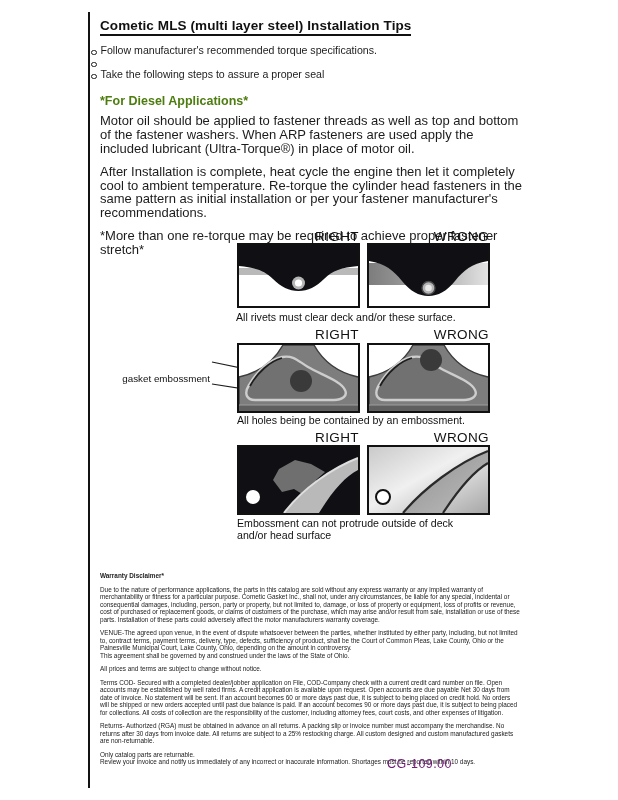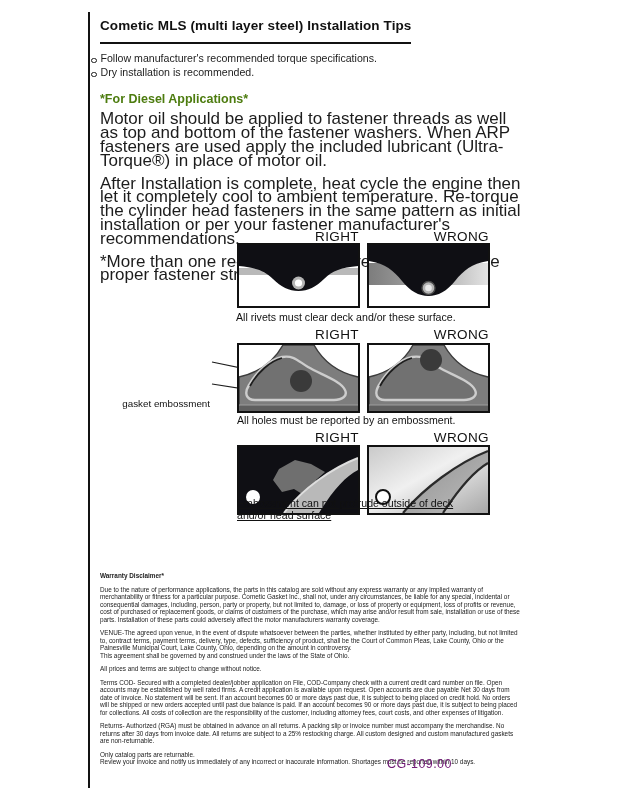--- a/index.html
+++ b/index.html
@@ -5,35 +5,35 @@
   html,body { margin:0; padding:0; background:#ffffff; }
   #page {
     position:relative; width:618px; height:800px; background:#fff;
     font-family:"Liberation Sans", sans-serif; color:#1c1c1c; overflow:hidden;
   }
   .vrule { position:absolute; left:88px; top:12px; width:1.5px; height:776px; background:#131313; }
 
   .content { position:absolute; left:100px; top:16px; width:424px; }
   .title {
     display:inline-block; font-size:13.5px; font-weight:bold; color:#111;
-    border-bottom:2px solid #111; padding-bottom:9px; margin-bottom:7px; letter-spacing:0.1px;
+    border-bottom:2px solid #111; padding-bottom:1px; margin-bottom:7px; letter-spacing:0.1px;
   }
   .bullets { font-size:10.6px; line-height:14.2px; }
   .brow { display:flex; align-items:center; }
   .omark {
     flex:0 0 auto; width:3.5px; height:3.5px; border:1px solid #1c1c1c; border-radius:50%;
     margin:4.5px 4px 0 -9px;
   }
   .sub { margin-left:15px; }
   .fmark {
     flex:0 0 auto; width:4.5px; height:4.5px; background:#1c1c1c; border-radius:50%;
     margin:4.5px 4px 0 0;
   }
   .h2 { font-size:12.5px; font-weight:bold; color:#4d7c0f; margin:13px 0 6px 0; }
-  .para { font-size:17px; line-height:13.8px; margin:0 0 9px 0; }
+  .para { font-size:13px; line-height:13.8px; margin:0 0 9px 0; }
 
   .dlabel { position:absolute; width:123px; text-align:right; font-size:13.5px; color:#111; letter-spacing:0.4px; }
   .panel  { position:absolute; width:123px; }
   .caption { position:absolute; font-size:10.6px; line-height:11.5px; color:#111; }
   .callout { position:absolute; font-size:9.8px; line-height:9.6px; text-align:right; color:#111; }
   .leader  { position:absolute; }
   .legal { position:absolute; left:100px; top:572px; width:420px; font-size:6.4px; line-height:7.5px; color:#222; }
   .legal .lh { font-weight:bold; margin:0 0 6px 0; }
   .legal .lp { margin:0 0 6px 0; }
   .legal .lp0 { margin:0; }
@@ -48,21 +48,24 @@
   <div class="content">
     <span class="title">Cometic MLS (multi layer steel) Installation Tips</span>
 
     <div class="bullets">
       <div class="brow">
         <span class="omark"></span>
         <span>Follow manufacturer's recommended torque specifications.</span>
       </div>
       <div class="brow">
         <span class="omark"></span>
-        <span>Dry installation is recommended.</span>
+      </div>
+      <div class="brow">
+        <span class="omark"></span>
+        <span>Take the following steps to assure a proper seal</span>
       </div>
     </div>
 
     <div class="h2">*For Diesel Applications*</div>
     <p class="para">Motor oil should be applied to fastener threads as well as top and bottom of the fastener washers. When ARP fasteners are used apply the included lubricant (Ultra-Torque®) in place of motor oil.</p>
     <p class="para">After Installation is complete, heat cycle the engine then let it completely cool to ambient temperature. Re-torque the cylinder head fasteners in the same pattern as initial installation or per your fastener manufacturer's recommendations.</p>
     <p class="para">*More than one re-torque may be required to achieve proper fastener stretch*</p>
   </div>
 
   <div class="dlabel" style="left:236px; top:229px;">RIGHT</div>
@@ -93,21 +96,21 @@
       <circle cx="61.5" cy="45" r="6.5" fill="#b5b5b5" stroke="#4a4a4a" stroke-width="1.4"></circle>
       <circle cx="61.5" cy="45" r="3.3" fill="#e9e9e9"></circle>
       <rect x="1" y="1" width="121" height="63" fill="none" stroke="#111" stroke-width="2"></rect>
     </svg>
   </div>
   <div class="caption" style="left:236px; top:312px;">All rivets must clear deck and/or these surface.</div>
 
   <div class="dlabel" style="left:236px; top:327px;">RIGHT</div>
   <div class="dlabel" style="left:366px; top:327px;">WRONG</div>
 
-  <div class="callout" style="left:100px; top:399px; width:110px;">
+  <div class="callout" style="left:100px; top:374px; width:110px;">
     <div>gasket embossment</div>
   </div>
   <svg class="leader" style="left:210px; top:355px;" width="92" height="42" viewBox="0 0 92 42">
     <line x1="2" y1="7" x2="80" y2="23" stroke="#1c1c1c" stroke-width="1.2"></line>
     <line x1="2" y1="29" x2="53" y2="37" stroke="#1c1c1c" stroke-width="1.2"></line>
   </svg>
 
   <div class="panel" style="left:237px; top:343px; height:70px;">
     <svg width="123" height="70" viewBox="0 0 123 70">
       <rect x="1" y="1" width="121" height="68" fill="#ffffff" stroke="#111" stroke-width="2"></rect>
@@ -127,21 +130,21 @@
       <path d="M2,68 V34 C20,30 36,20 46,2 L77,2 C87,20 103,30 121,34 V68 Z" fill="#7d7d7d"></path>
       <path d="M2,68 V34 C20,30 36,20 46,2 L77,2 C87,20 103,30 121,34" fill="none" stroke="#3c3c3c" stroke-width="1.5"></path>
       <path d="M18,57 C9,57 7,50 12,42 C20,28 34,16 45,14 C57,12 61,18 71,24 C85,32 104,38 108,47 C111,53 105,57 97,57 Z" fill="#717171" stroke="#cdcdcd" stroke-width="2.4"></path>
       <path d="M45,15 C33,18 20,30 13,43" stroke="#1d1d1d" stroke-width="1.8" fill="none"></path>
       <circle cx="64" cy="17" r="11" fill="#3a3a3a"></circle>
       <rect x="2" y="62" width="119" height="6" fill="#5f5f5f"></rect>
       <line x1="2" y1="62" x2="121" y2="62" stroke="#9e9e9e" stroke-width="1"></line>
       <rect x="1" y="1" width="121" height="68" fill="none" stroke="#111" stroke-width="2"></rect>
     </svg>
   </div>
-  <div class="caption" style="left:237px; top:415px; width:252px;">All holes must be reported by an embossment.</div>
+  <div class="caption" style="left:237px; top:415px; width:252px;">All holes being be contained by an embossment.</div>
 
   <div class="dlabel" style="left:236px; top:430px;">RIGHT</div>
   <div class="dlabel" style="left:366px; top:430px;">WRONG</div>
 
   <div class="panel" style="left:237px; top:445px; height:70px;">
     <svg width="123" height="70" viewBox="0 0 123 70">
       <rect x="1" y="1" width="121" height="68" fill="#0f0f14" stroke="#111" stroke-width="2"></rect>
       <polygon points="42,24 58,15 74,19 88,27 79,35 85,44 70,52 57,44 45,47 36,35" fill="#6f6f6f"></polygon>
       <path d="M121,13 C95,23 65,44 47,68 L82,68 C96,45 109,31 121,25 Z" fill="#b9b9b9"></path>
       <path d="M121,13 C95,23 65,44 47,68" stroke="#dedede" stroke-width="2" fill="none"></path>
@@ -163,21 +166,21 @@
         </linearGradient>
       </defs>
       <rect x="1" y="1" width="121" height="68" fill="url(#g2)" stroke="#111" stroke-width="2"></rect>
       <path d="M121,6 C90,18 56,44 36,68 L76,68 C93,42 109,25 121,18 Z" fill="url(#g3)"></path>
       <path d="M121,6 C90,18 56,44 36,68" stroke="#2a2a2a" stroke-width="2.2" fill="none"></path>
       <path d="M121,18 C109,25 93,42 76,68" stroke="#2a2a2a" stroke-width="2.2" fill="none"></path>
       <circle cx="16" cy="52" r="7" fill="#ffffff" stroke="#111" stroke-width="2"></circle>
       <rect x="1" y="1" width="121" height="68" fill="none" stroke="#111" stroke-width="2"></rect>
     </svg>
   </div>
-  <div class="caption" style="left:237px; top:498px;text-decoration:underline;">
+  <div class="caption" style="left:237px; top:518px;">
     <div>Embossment can not protrude outside of deck</div>
     <div>and/or head surface</div>
   </div>
 
   <div class="legal">
     <div class="lh">Warranty Disclaimer*</div>
     <div class="lp">Due to the nature of performance applications, the parts in this catalog are sold without any express warranty or any implied warranty of merchantability or fitness for a particular purpose.  Cometic Gasket Inc., shall not, under any circumstances, be liable for any special, incidental or consequential damages, including, person, party or property, but not limited to, damage, or loss of property or equipment, loss of profits or revenue, cost of purchased or replacement goods, or claims of customers of the purchase, which may arise and/or result from sale, installation or use of these parts.  Installation of these parts could adversely affect the motor manufacturers warranty coverage.</div>
     <div class="lp0">VENUE-The agreed upon venue, in the event of dispute whatsoever between the parties, whether instituted by either party, including, but not limited to, contract terms, payment terms, delivery, type, defects, sufficiency of product, shall be the Court of Common Pleas, Lake County, Ohio or the Painesville Municipal Court, Lake County, Ohio, depending on the amount in controversy.</div>
     <div class="lp">This agreement shall be governed by and construed under the laws of the State of Ohio.</div>
     <div class="lp">All prices and terms are subject to change without notice.</div>

